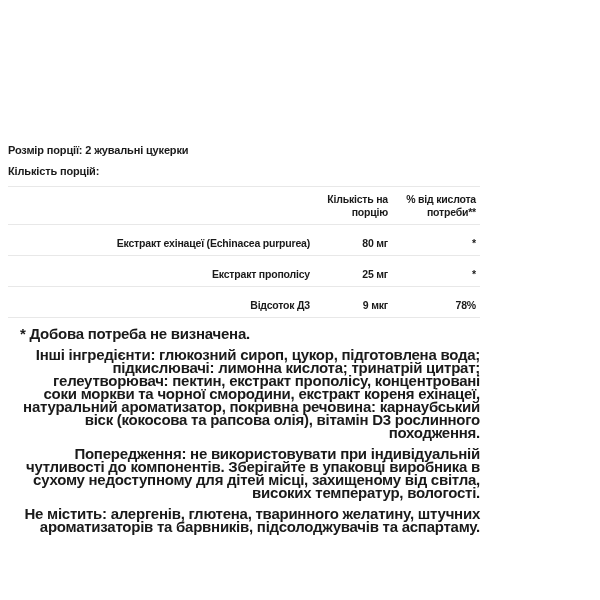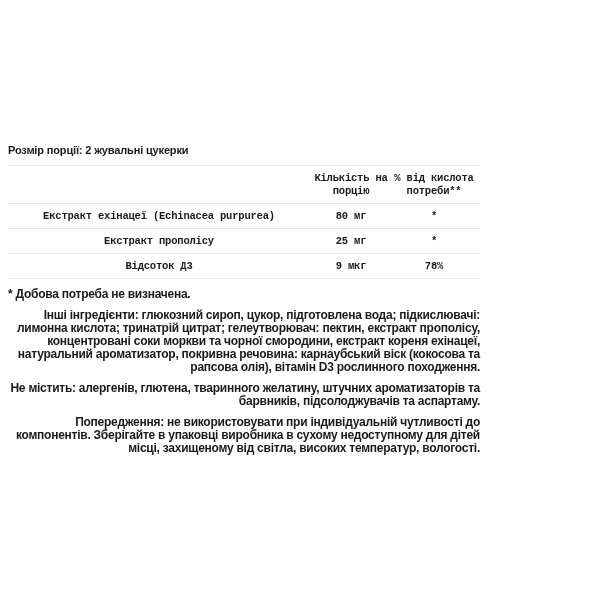--- a/index.html
+++ b/index.html
@@ -38,53 +38,53 @@
     color: #1a1a1a;
   }
   table.facts thead tr {
     border-top: 1px solid #e8e8e8;
     border-bottom: 1px solid #e8e8e8;
   }
   table.facts tbody tr {
     border-bottom: 1px solid #e8e8e8;
   }
   table.facts th, table.facts td {
-    text-align: center;
+    text-align: right;
     vertical-align: top;
     padding: 0;
-    font-family: Liberation Mono, monospace;
   }
   table.facts th {
     padding: 6px 4px 5px 0;
     line-height: 13px;
     font-weight: 700;
   }
   table.facts td {
-    padding: 6px 4px 5px 0;
+    padding: 12px 4px 5px 0;
     line-height: 13px;
   }
   .col-name  { width: auto; }
   .col-amt   { width: 78px; }
   .col-dv    { width: 88px; }
   .fn, .para {
-    font-size: 12px;
+    font-size: 15px;
     font-weight: 700;
     letter-spacing: -0.25px;
     line-height: 13px;
-    margin: 8px 0 0 0;
+    margin: 8px 0 0 12px;
   }
   .fn-first { margin-top: 9px; }
   .para { margin-top: 8px; text-align: right; }
 </style>
 </head>
 <body>
 
 <div class="panel">
 
   <p class="lead">Розмір порції: 2 жувальні цукерки</p>
+  <p class="lead">Кількість порцій:</p>
 
   <table class="facts">
     <colgroup>
       <col class="col-name">
       <col class="col-amt">
       <col class="col-dv">
     </colgroup>
     <thead>
       <tr>
         <th></th>
@@ -107,16 +107,16 @@
         <td>Відсоток Д3</td>
         <td>9 мкг</td>
         <td>78%</td>
       </tr>
     </tbody>
   </table>
 
   <p class="fn fn-first">* Добова потреба не визначена.</p>
 
   <p class="para">Інші інгредієнти: глюкозний сироп, цукор, підготовлена вода; підкислювачі: лимонна кислота; тринатрій цитрат; гелеутворювач: пектин, екстракт прополісу, концентровані соки моркви та чорної смородини, екстракт кореня ехінацеї, натуральний ароматизатор, покривна речовина: карнаубський віск (кокосова та рапсова олія), вітамін D3 рослинного походження.</p>
+  <p class="para">Попередження: не використовувати при індивідуальній чутливості до компонентів. Зберігайте в упаковці виробника в сухому недоступному для дітей місці, захищеному від світла, високих температур, вологості.</p>
   <p class="para">Не містить: алергенів, глютена, тваринного желатину, штучних ароматизаторів та барвників, підсолоджувачів та аспартаму.</p>
-  <p class="para">Попередження: не використовувати при індивідуальній чутливості до компонентів. Зберігайте в упаковці виробника в сухому недоступному для дітей місці, захищеному від світла, високих температур, вологості.</p>
 
 </div>
 
 </body></html>

